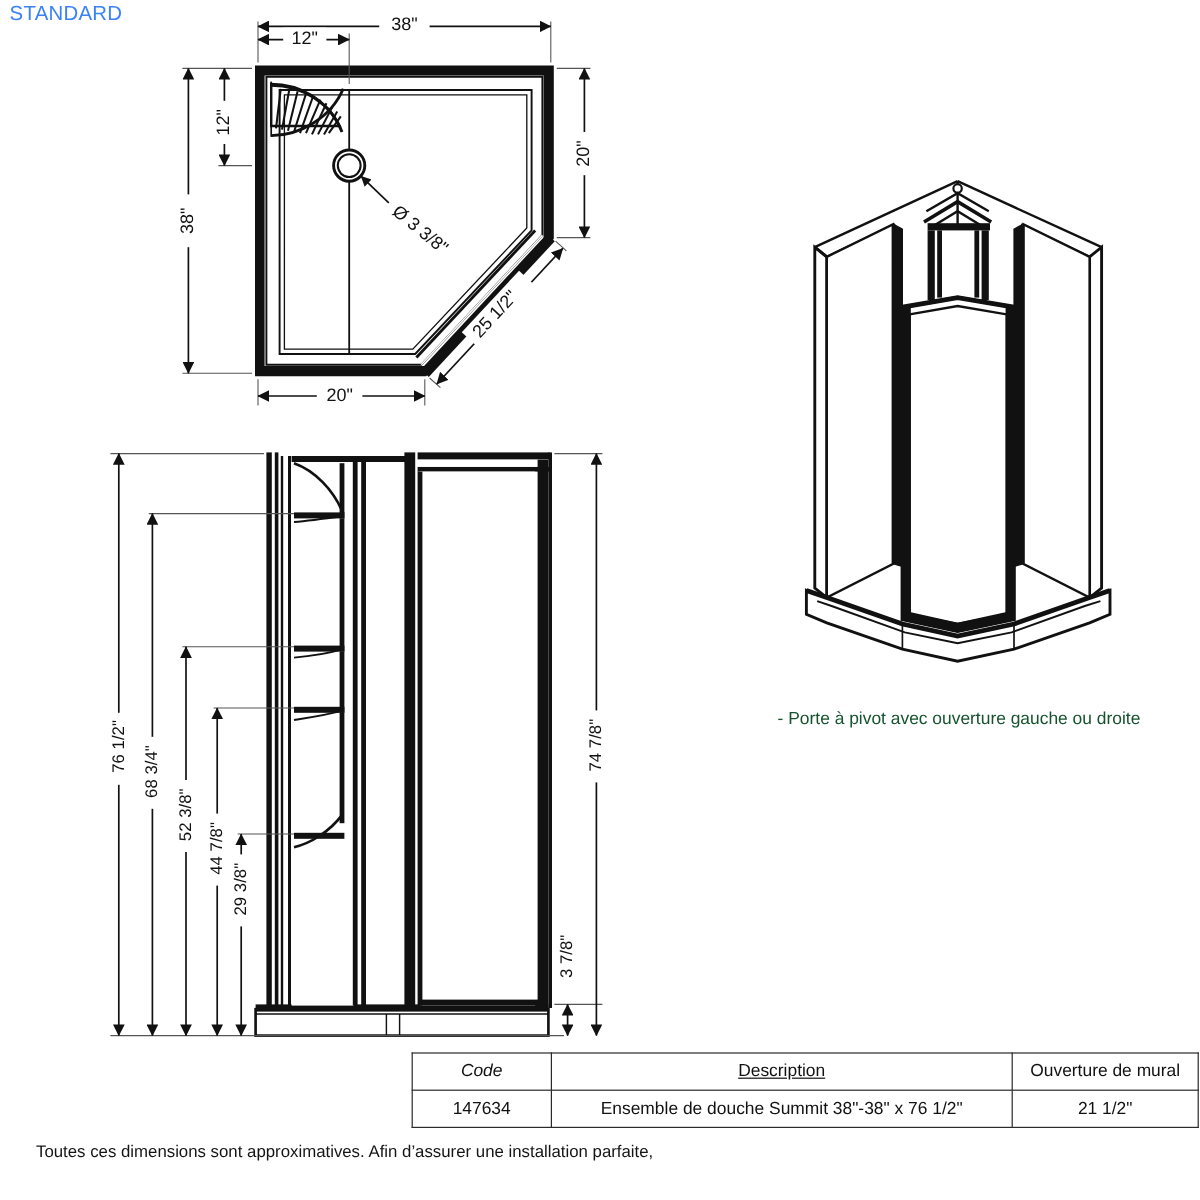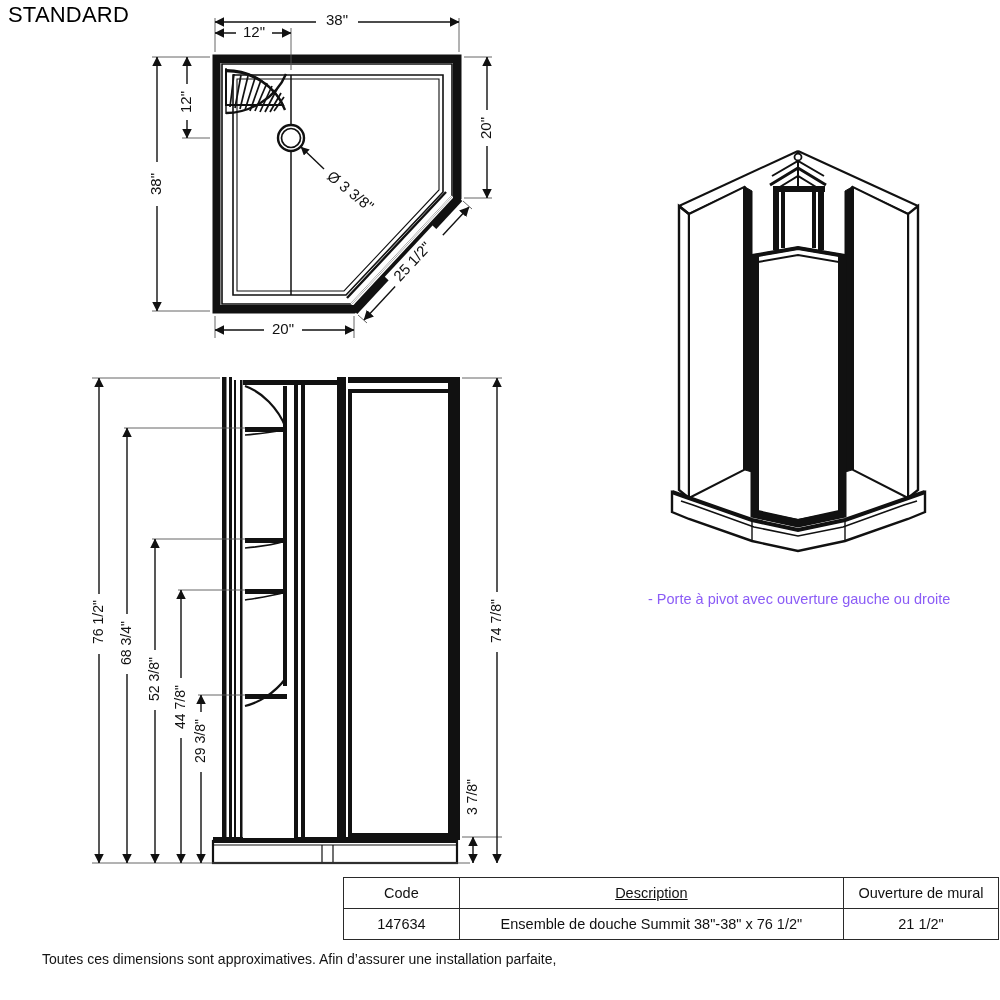--- a/index.html
+++ b/index.html
@@ -17,42 +17,42 @@
     height: 1000px;
     overflow: hidden;
     background: #ffffff;
   }
   .abs { position: absolute; }
 
   
   #standard-label {
     left: 8px;
     top: 2px;
-    font-size: 22px;
+    font-size: 17px;
     letter-spacing: 0.2px;
-    color: #000000;
+    color: #3b82f6;
     white-space: nowrap;
   }
 
   
   #drawing-canvas {
     left: 0;
     top: 0;
     width: 1000px;
     height: 1000px;
   }
 
   
   #view3d-notes {
     left: 648px;
     top: 588px;
     width: 340px;
     font-size: 14.5px;
     line-height: 1.62;
-    color: #8b5cf6;
+    color: #14532d;
   }
   #view3d-notes div { white-space: nowrap; }
 
   
   #spec-table {
     left: 343px;
     top: 877px;
     width: 656px;
     border-collapse: collapse;
     font-size: 14.5px;
@@ -60,33 +60,32 @@
     background: #fff;
   }
   #spec-table td, #spec-table th {
     border: 1.6px solid #2a2a2a;
     text-align: center;
     font-weight: normal;
     padding: 4px 2px;
     height: 22px;
     line-height: 1.15;
   }
-  #spec-table .col-code   { width: 113px; }
+  #spec-table .col-code   { width: 113px; font-style: italic; }
   #spec-table .col-desc   { width: 390px; text-decoration: underline; }
   #spec-table .col-open   { width: 153px; }
 
   
   #footnote {
     left: 30px;
     top: 950px;
     width: 640px;
     font-size: 14px;
     line-height: 1.42;
     color: #141414;
-    margin-left: 12px;
   }
   #footnote div { white-space: nowrap; }
 
   
   .dim-text {
     font-family: "Liberation Sans", sans-serif;
     font-size: 15px;
     fill: #111;
   }
   .dim-text-sm {

